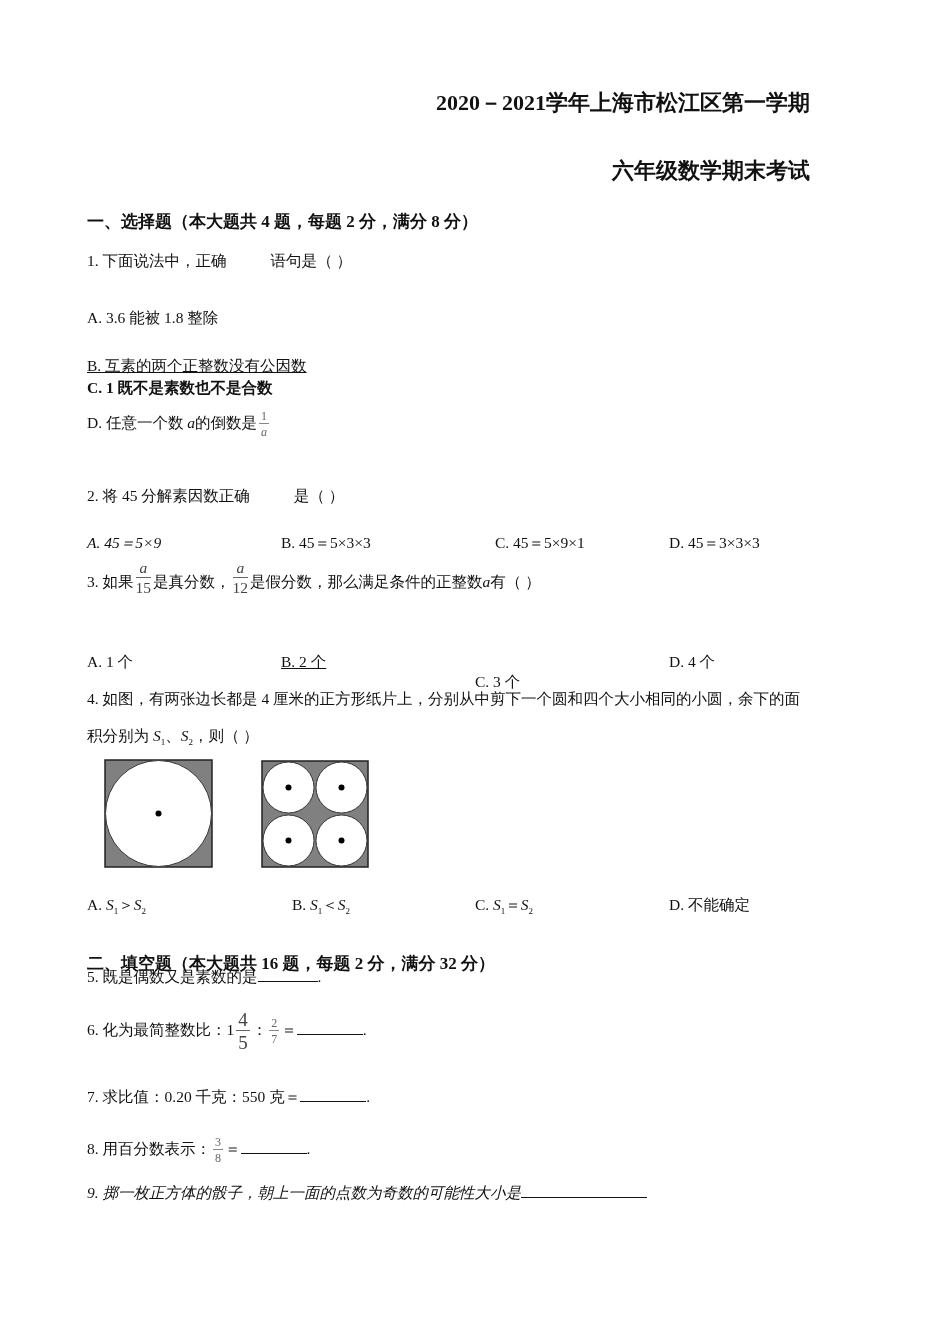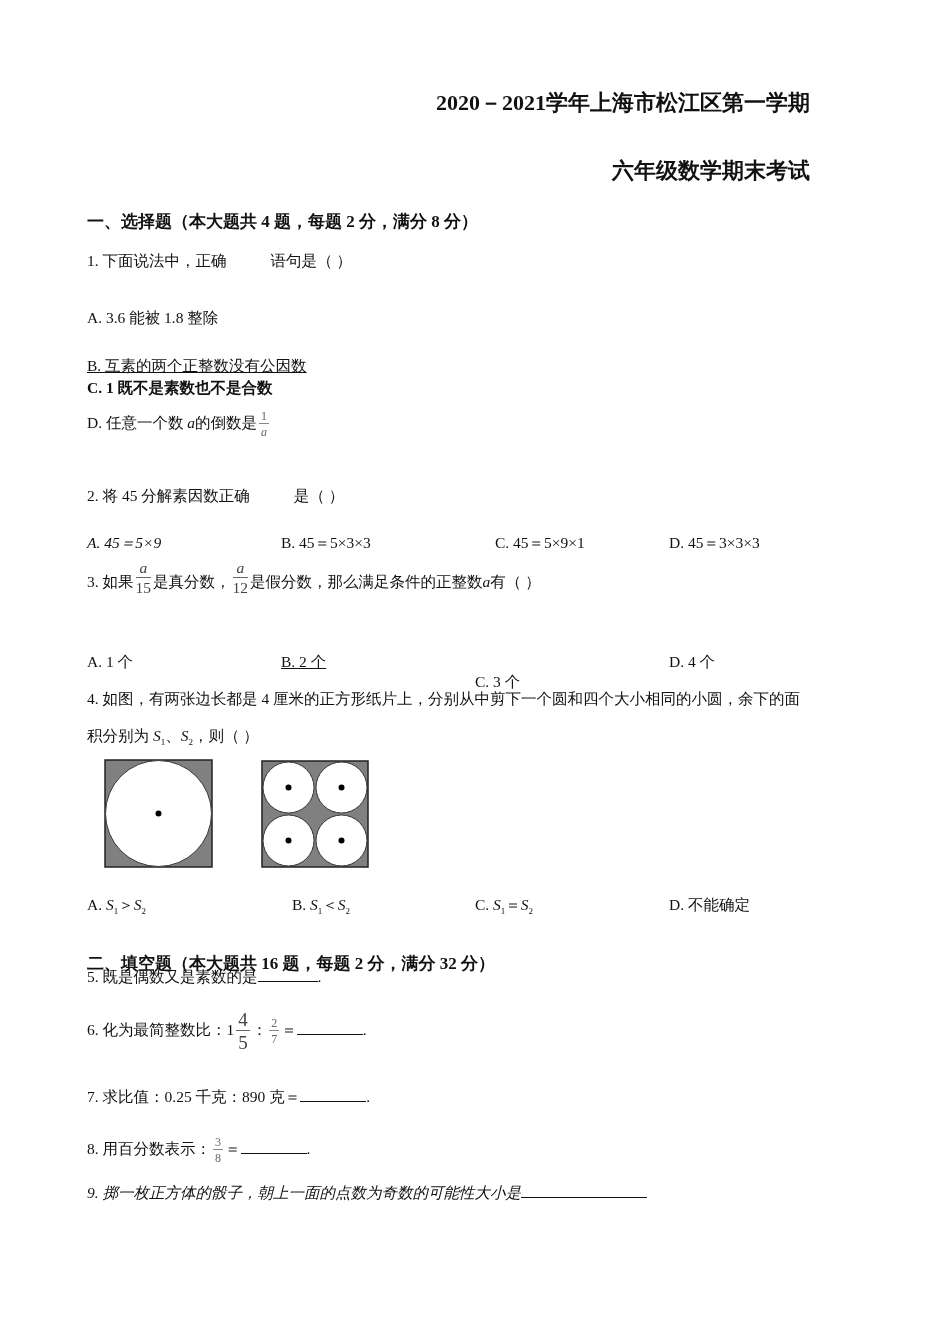--- a/index.html
+++ b/index.html
@@ -93,21 +93,21 @@
 
 <div class="abs q" style="top:967px;">
   <span>5. 既是偶数又是素数的是</span><span class="blank" style="width:60px;"></span><span>.</span>
 </div>
 
 <div class="abs q" style="top:1010px;">
   <span>6. 化为最简整数比：1</span><span class="frac" style="font-size:19px; color:#444;"><span class="num">4</span><span class="den">5</span></span><span>：</span><span class="frac small"><span class="num">2</span><span class="den">7</span></span><span>＝</span><span class="blank" style="width:66px;"></span><span>.</span>
 </div>
 
 <div class="abs q" style="top:1087px;">
-  <span>7. 求比值：0.25 千克：890 克＝</span><span class="blank" style="width:66px;"></span><span>.</span>
+  <span>7. 求比值：0.20 千克：550 克＝</span><span class="blank" style="width:66px;"></span><span>.</span>
 </div>
 
 <div class="abs q" style="top:1136px;">
   <span>8. 用百分数表示：</span><span class="frac small"><span class="num">3</span><span class="den">8</span></span><span>＝</span><span class="blank" style="width:66px;"></span><span>.</span>
 </div>
 
 <div class="abs q" style="top:1183px;font-style:italic;">
   <span>9. 掷一枚正方体的骰子，朝上一面的点数为奇数的可能性大小是</span><span class="blank" style="width:126px;"></span>
 </div>
 

